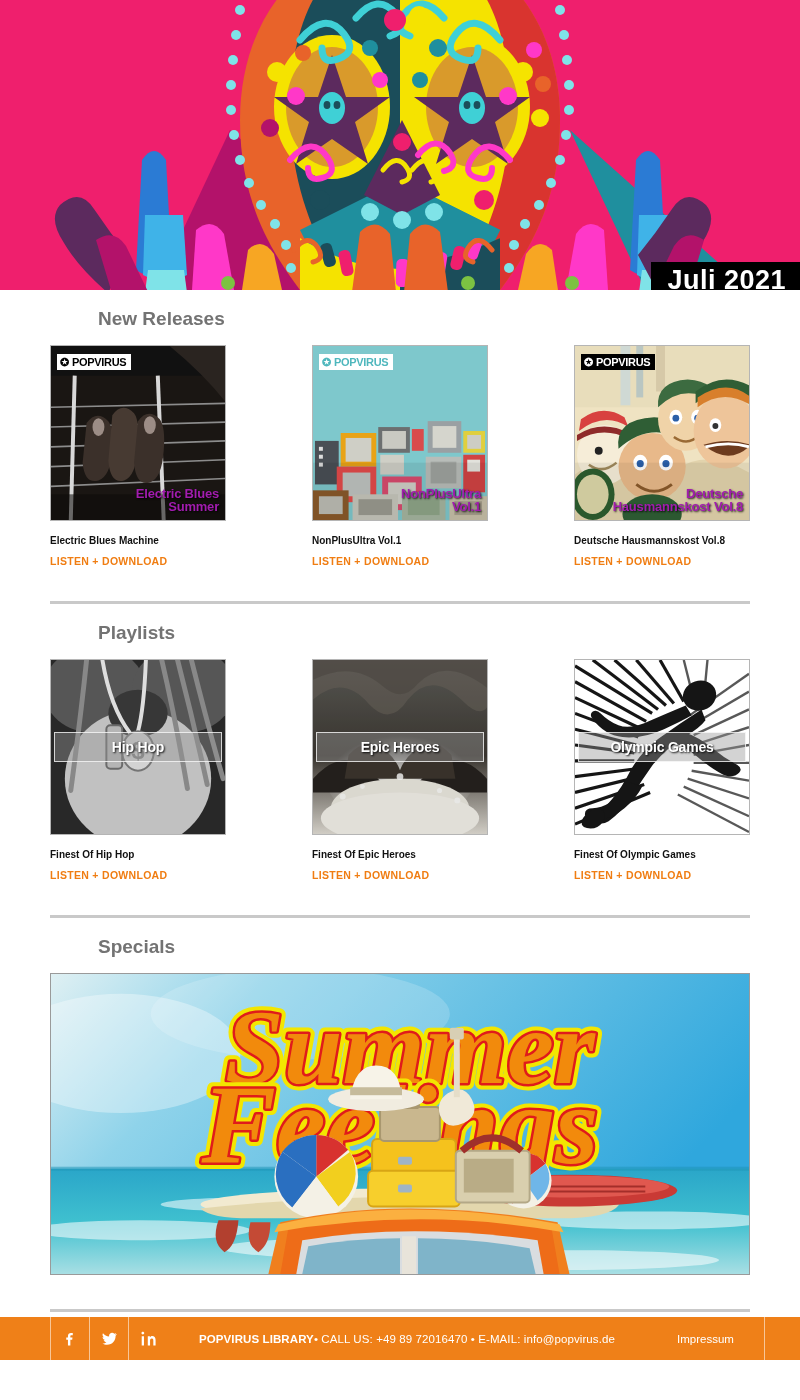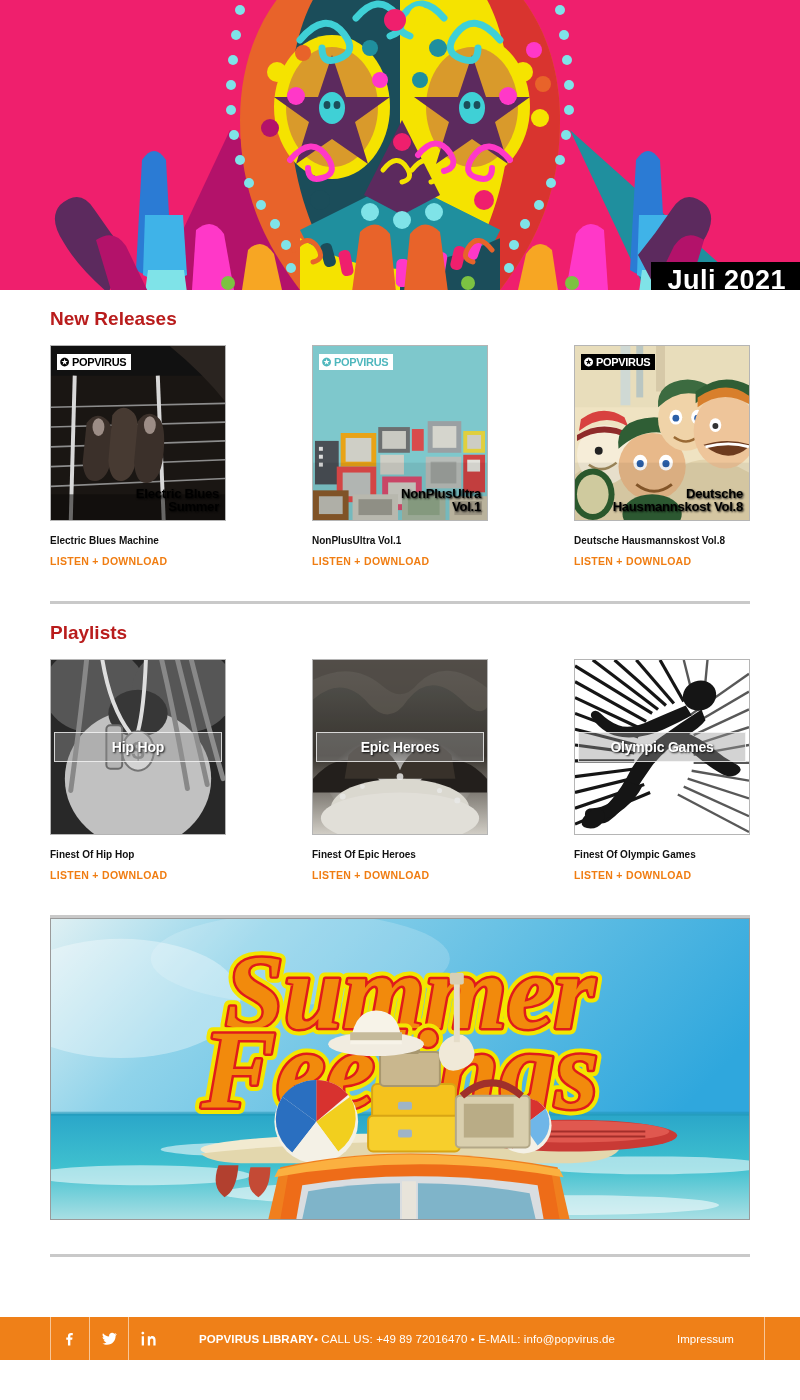--- a/index.html
+++ b/index.html
@@ -20,22 +20,22 @@
     font-size: 27px; font-weight: bold;
     letter-spacing: .5px;
     padding: 4px 14px 6px 16px;
     line-height: 1.05;
     z-index: 5;
   }
 
   
   .content { padding: 0 50px; }
   .section-title {
-    font-size: 19px; font-weight: 600; color: #b91c1c;
-    margin-top: 18px; margin-bottom: 15px; letter-spacing: 0;
+    font-size: 19px; font-weight: 600; color: #737373;
+    margin-top: 18px; margin-bottom: 15px; letter-spacing: 0; margin-left: 48px;
   }
   .grid { display: flex; gap: 86px; }
   .card { width: 176px; }
   .thumb {
     width: 176px; height: 176px;
     border: 1px solid #b5b5b5;
     position: relative; overflow: hidden;
     background: #ddd;
   }
   .thumb svg { display:block; width:100%; height:100%; }
@@ -56,21 +56,21 @@
     display: flex; align-items: center; gap: 3px;
     padding: 2px 5px 2px 3px;
     font-size: 11px; font-weight: 900; letter-spacing: -.3px;
     font-family: "Liberation Sans", sans-serif;
   }
   .pv .star { font-size: 11px; line-height: 1; }
 
   
   .cov-cap {
     position:absolute; right:6px; bottom:6px;
-    text-align:right; color:#000000; font-weight:900;
+    text-align:right; color:#a21caf; font-weight:900;
     font-size:13px; line-height:1.05;
     text-shadow: 1px 1px 2px rgba(0,0,0,.85);
     letter-spacing:-.2px;
   }
 
   
   .pl-overlay {
     position:absolute; left:3px; right:3px; top:50%;
     transform: translateY(-50%);
     height: 30px;
@@ -557,20 +557,21 @@
           </div>
           <div class="card-title">Finest Of Olympic Games</div>
           <a class="card-link" href="#">LISTEN + DOWNLOAD</a>
         </div>
 
       </div>
       <div class="divider"></div>
     </div>
 
     <div>
+      <h2 class="section-title">Specials</h2>
       <div class="special-banner">
         <svg viewBox="0 0 700 302" preserveAspectRatio="none">
           <defs>
             <linearGradient id="sky" x1="0" y1="0" x2="1" y2="0.4">
               <stop offset="0" stop-color="#dff0f3"></stop>
                 <stop offset=".28" stop-color="#8fd3ea"></stop>
               <stop offset="1" stop-color="#2fa7dd"></stop>
             </linearGradient>
             <linearGradient id="sea" x1="0" y1="0" x2="0" y2="1">
               <stop offset="0" stop-color="#2aa6c9"></stop>

